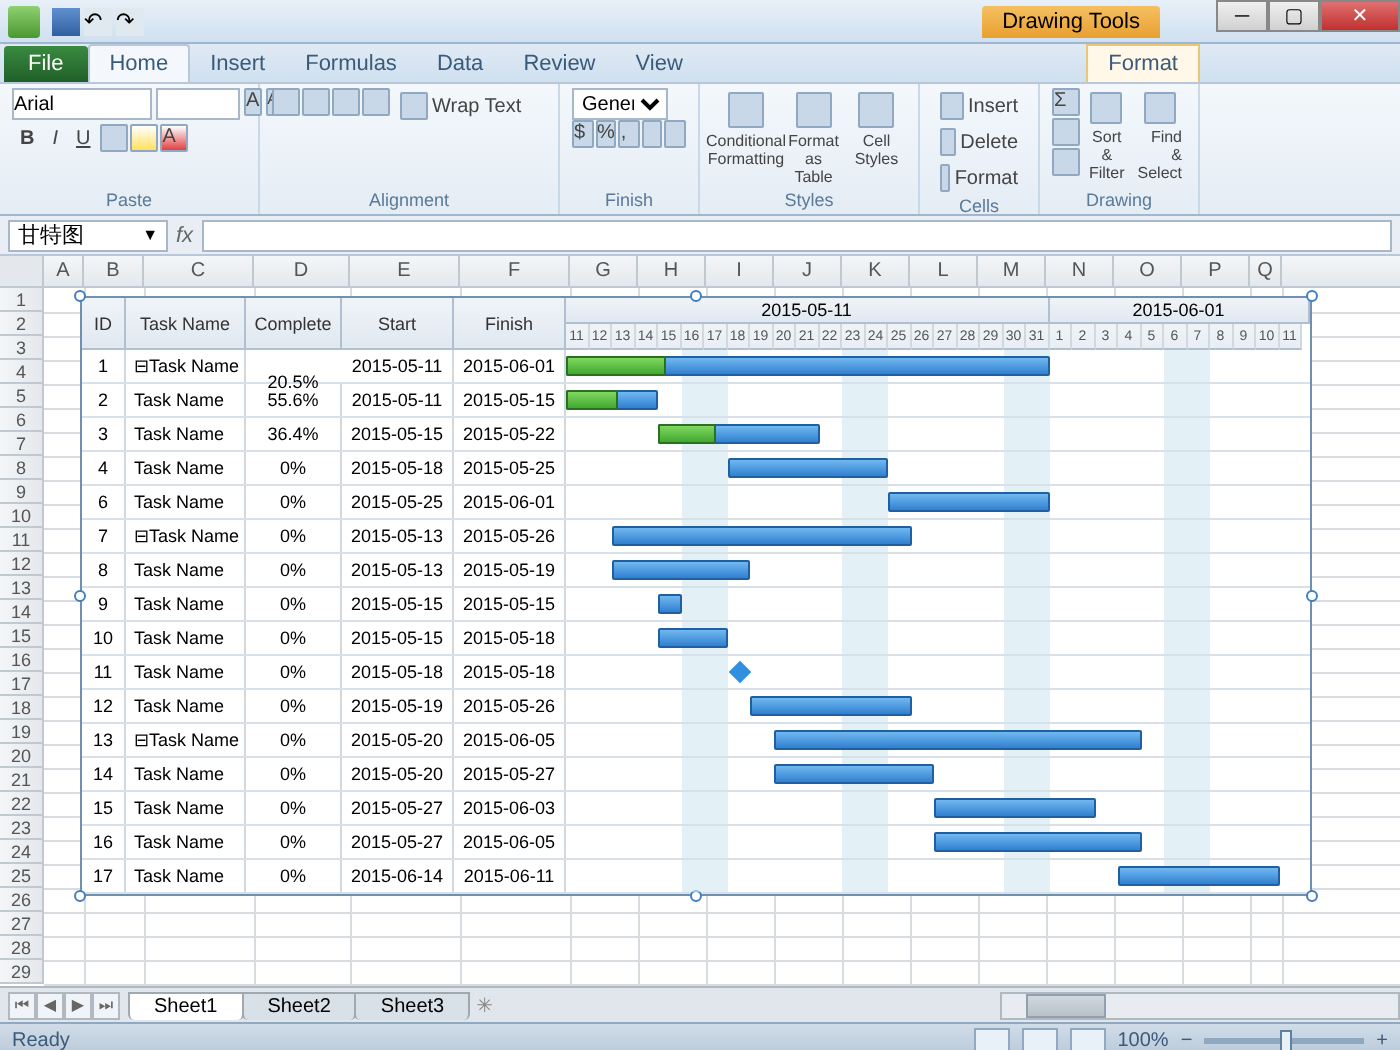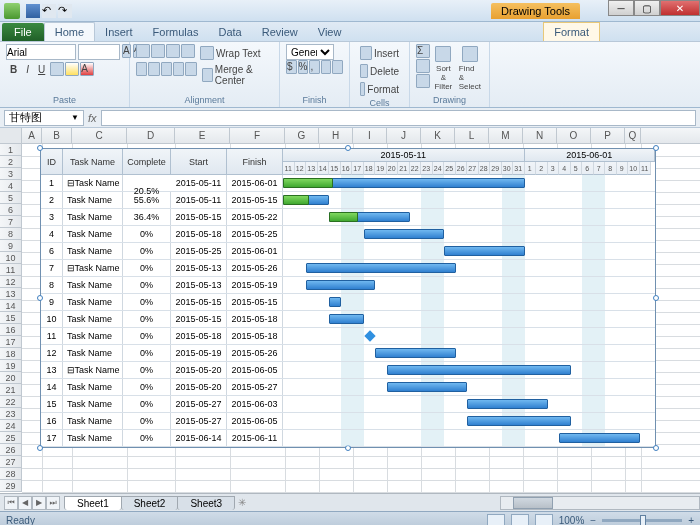--- a/index.html
+++ b/index.html
@@ -136,44 +136,50 @@
     <div class="btn-row">
       <span class="icon"></span>
       <span class="icon"></span>
       <span class="icon"></span>
       <span class="icon"></span>
       <span class="small-btn">
           <span class="icon"></span>
           <span>Wrap Text</span>
         </span>
     </div>
-    <div class="btn-row">
-      <span class="icon"></span>
-      <span class="icon"></span>
-      <span class="icon"></span>
-      <span class="icon"></span>
-      <span class="icon"></span>
-      <span class="small-btn">
-          <span class="icon"></span>
-          <span>Merge &amp; Center</span>
-        </span>
-    </div>
     <div class="label">Alignment</div>
   </div>
   <div class="group" style="width:70px">
     <select style="width:48px"><option>General</option></select>
     <div class="btn-row">
       <span class="icon">$</span>
       <span class="icon">%</span>
       <span class="icon">,</span>
       <span class="icon"></span>
       <span class="icon"></span>
     </div>
     <div class="label">Finish</div>
   </div>
+  <div class="group" style="width:110px">
+    <div style="display:flex;gap:2px">
+      <div class="big-btn" style="width:34px">
+          <div class="icon" style="width:18px;height:18px"></div>
+          <span style="font-size:8px;text-align:center">Conditional Formatting</span>
+        </div>
+      <div class="big-btn" style="width:34px">
+          <div class="icon" style="width:18px;height:18px"></div>
+          <span style="font-size:8px;text-align:center">Format as Table</span>
+        </div>
+      <div class="big-btn" style="width:34px">
+          <div class="icon" style="width:18px;height:18px"></div>
+          <span style="font-size:8px;text-align:center">Cell Styles</span>
+        </div>
+    </div>
+    <div class="label">Styles</div>
+  </div>
   <div class="group" style="width:60px">
     <div class="small-btn">
         <span class="icon"></span>
         <span>Insert</span>
       </div>
     <div class="small-btn">
         <span class="icon"></span>
         <span>Delete</span>
       </div>
     <div class="small-btn">
@@ -188,21 +194,21 @@
         <span class="icon">Σ</span>
         <span class="icon"></span>
         <span class="icon"></span>
       </div>
       <div class="big-btn" style="width:28px">
           <div class="icon" style="width:16px;height:16px"></div>
           <span style="font-size:8px;text-align:center">Sort &amp; Filter</span>
         </div>
       <div class="big-btn" style="width:28px">
           <div class="icon" style="width:16px;height:16px"></div>
-          <span style="font-size:8px;text-align:left">Find &amp; Select</span>
+          <span style="font-size:8px;text-align:right">Find &amp; Select</span>
         </div>
     </div>
     <div class="label">Drawing</div>
   </div>
 </div>
 
 <div class="fbar">
   <div class="namebox">
       <span>甘特图</span>
       <span style="font-size:8px">▼</span>

